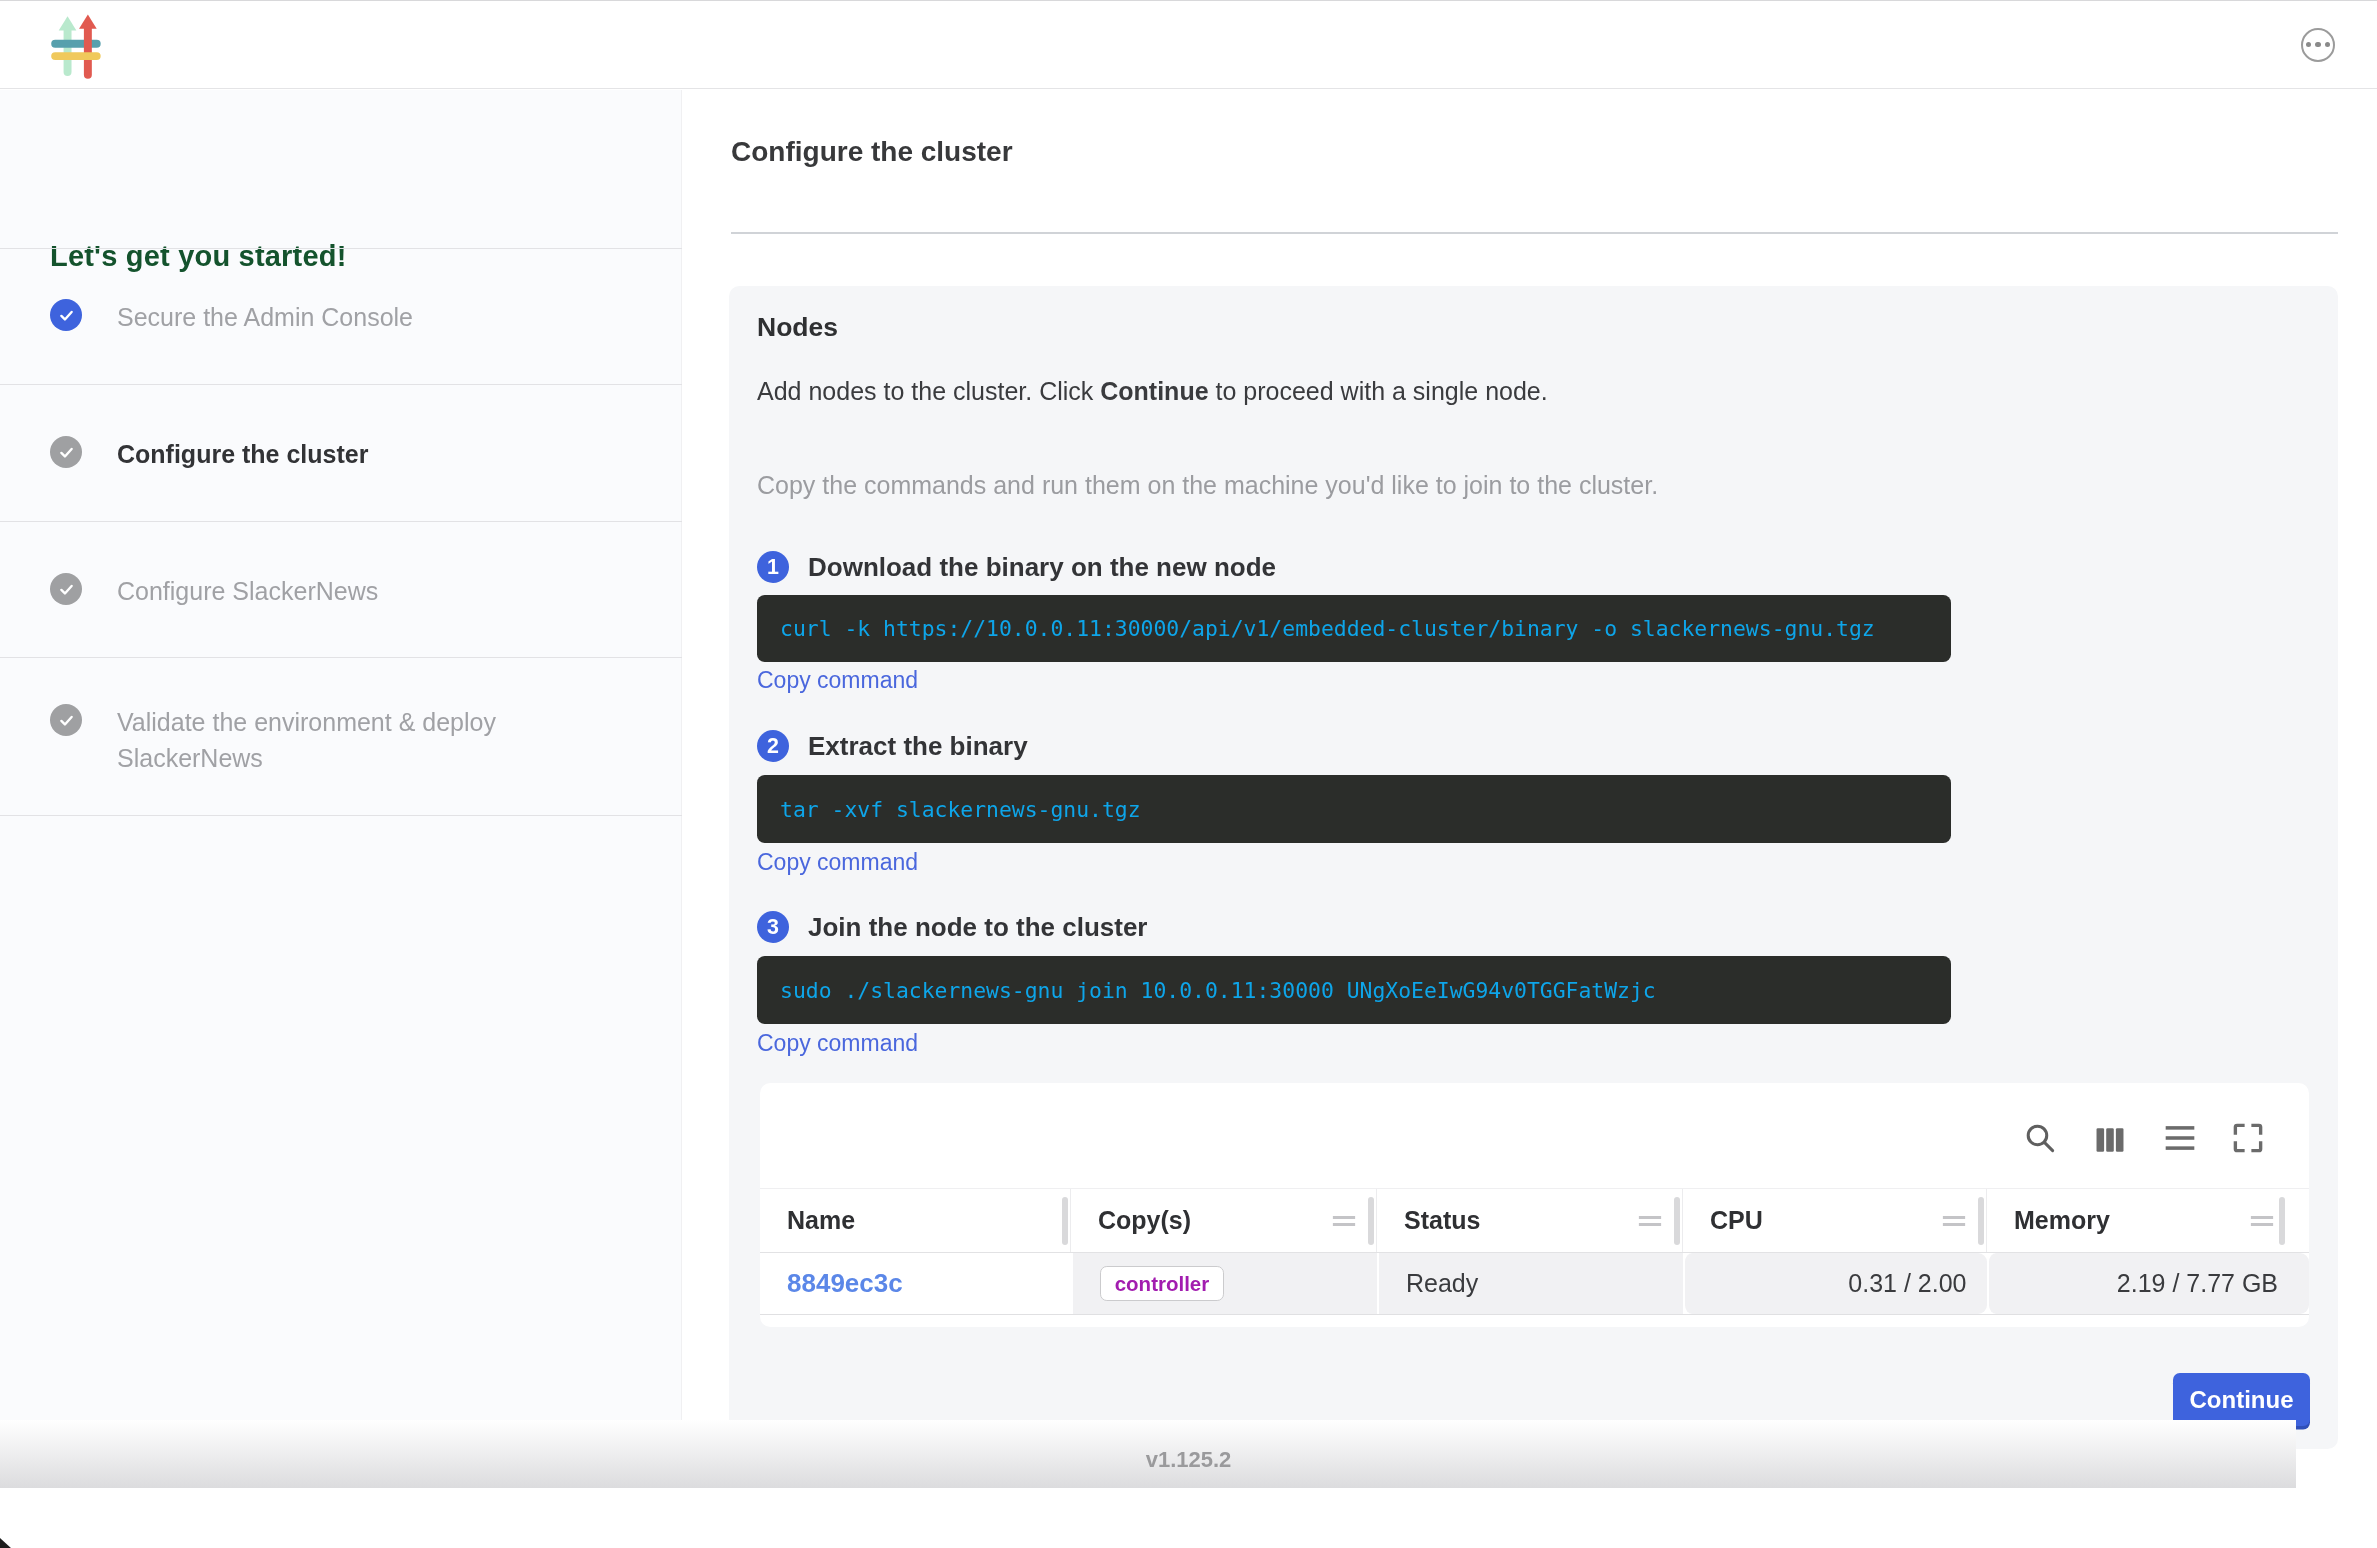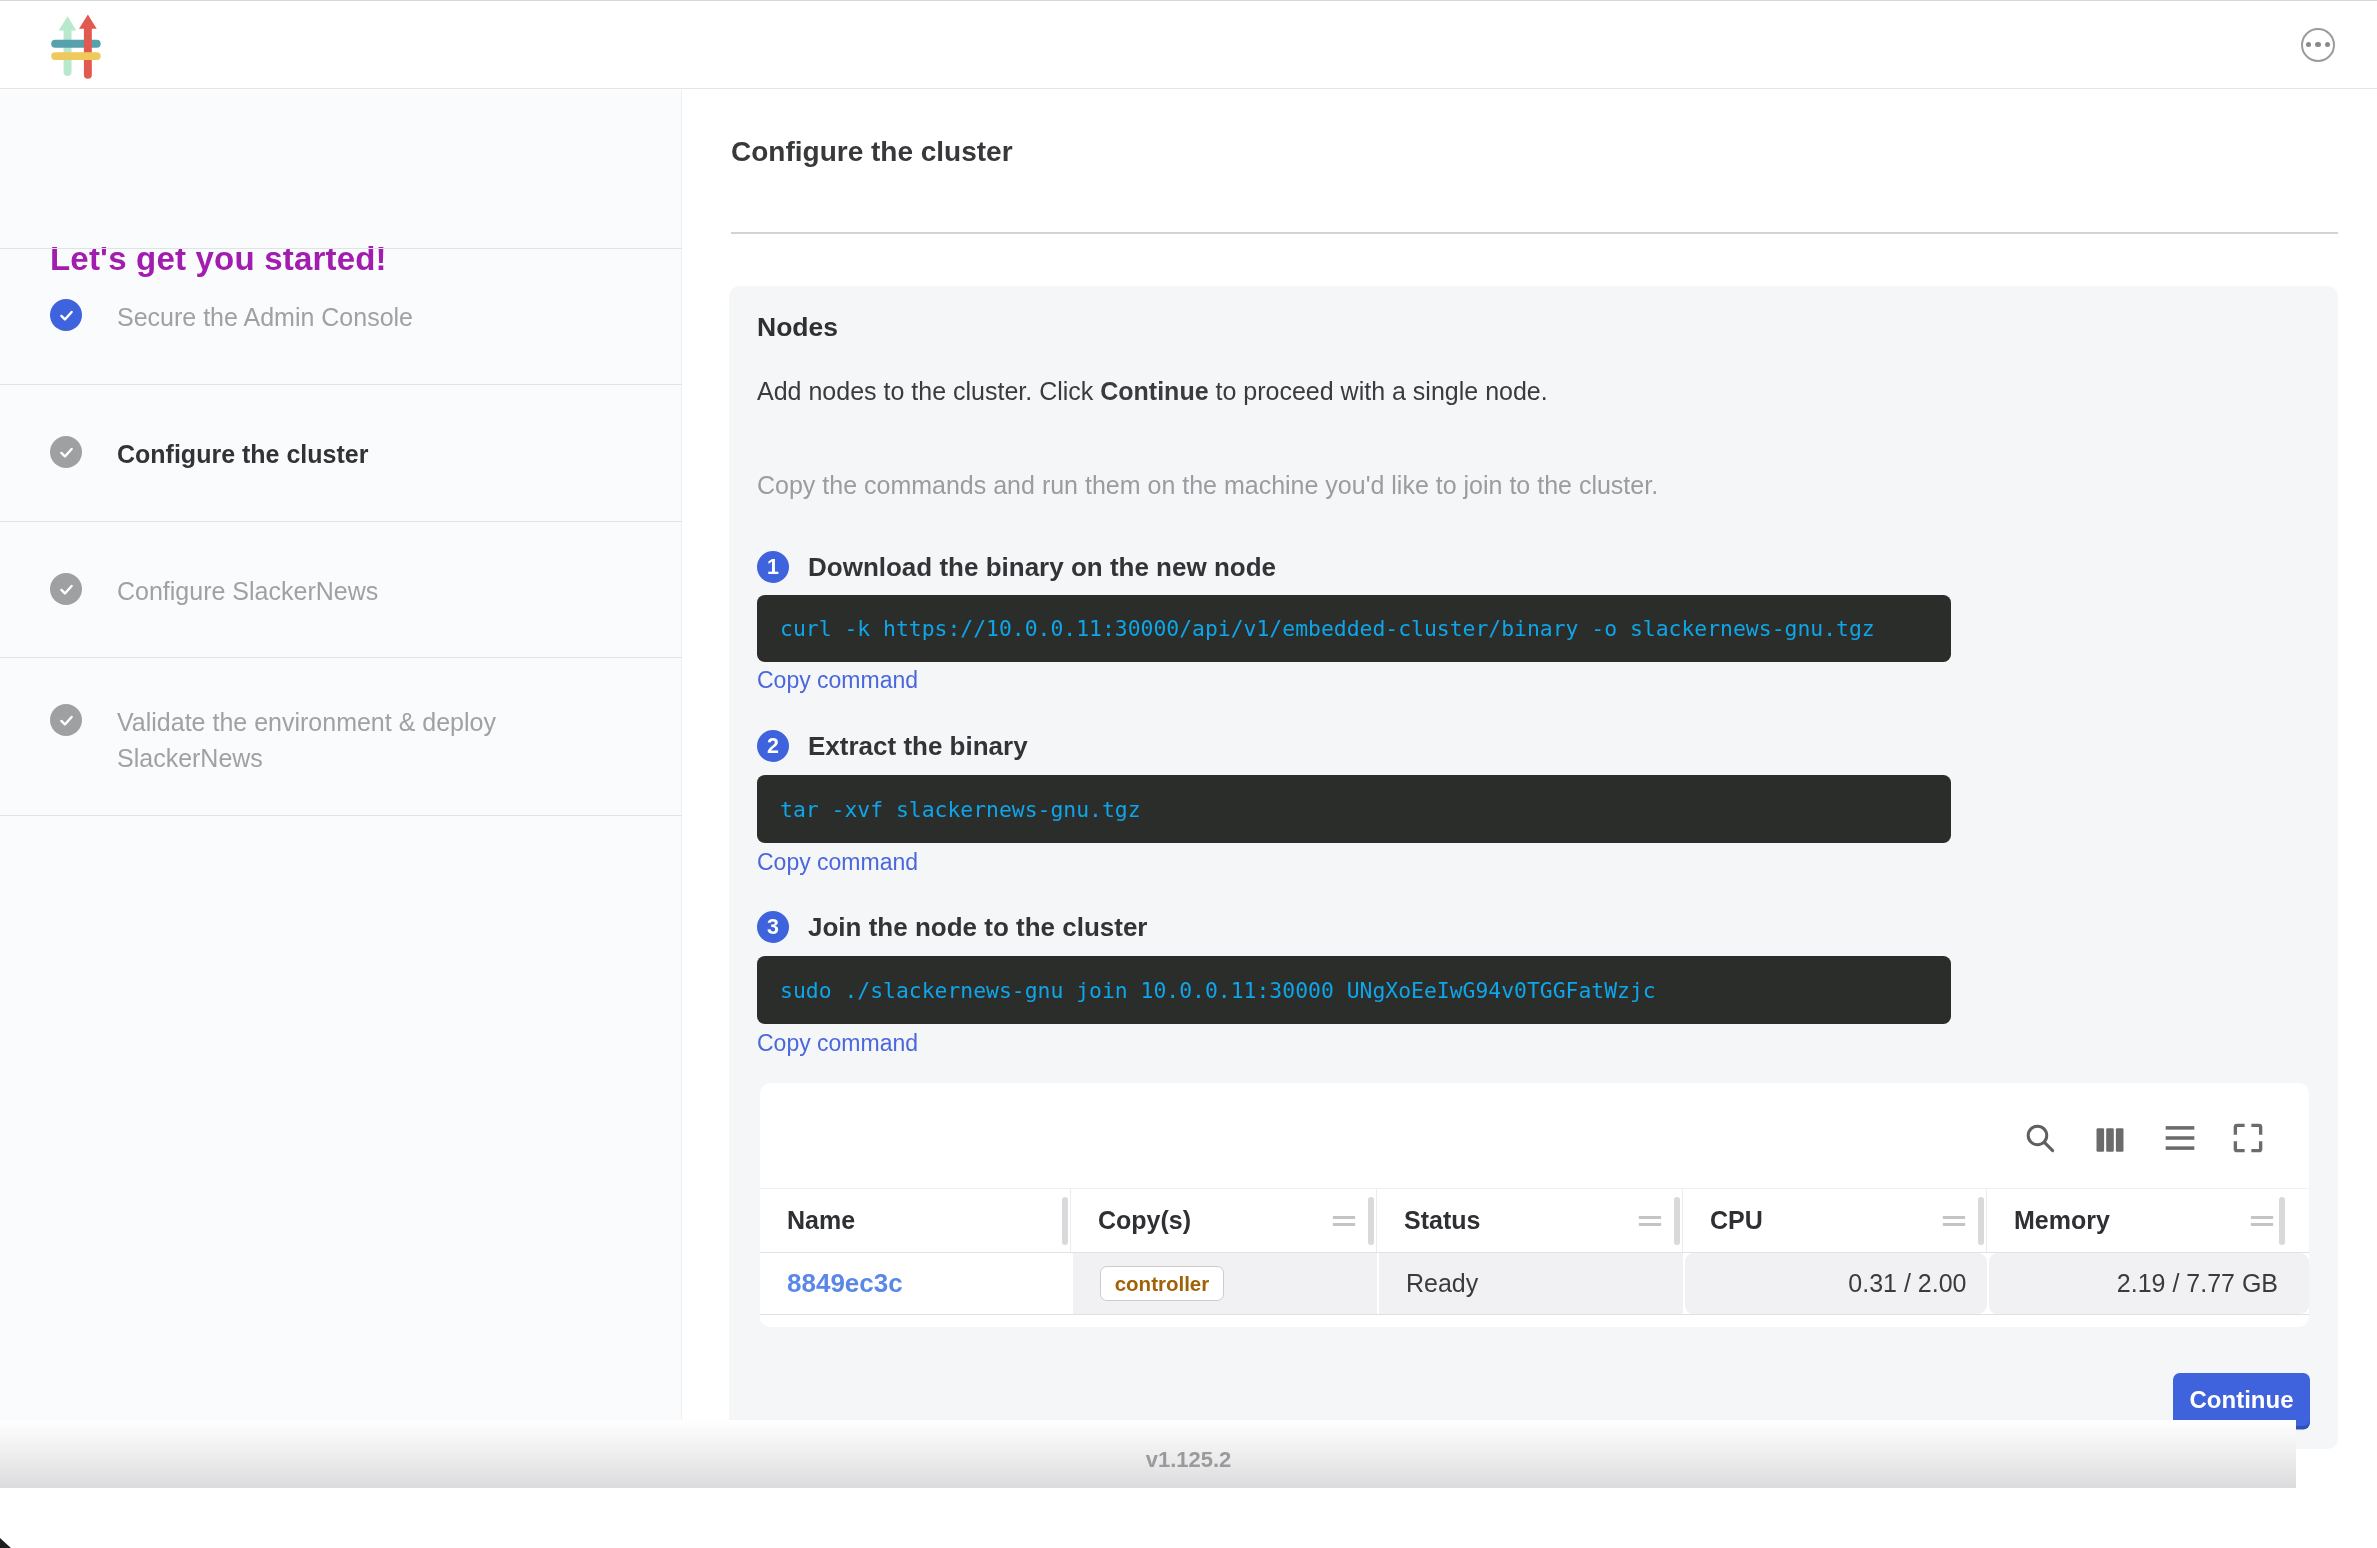--- a/index.html
+++ b/index.html
@@ -8,21 +8,21 @@
     font-family:"Liberation Sans", sans-serif;color:#36373a;border-top:1.7px solid #d8d8da;box-sizing:border-box;
   }
   
   .topbar{position:absolute;left:0;top:0;width:2377px;height:88px;background:#fff;border-bottom:0.9px solid #e4e4e6;box-sizing:border-box;}
   .logo{position:absolute;left:49px;top:11px;width:53px;height:67px;}
   .more-btn{position:absolute;left:2301px;top:26.5px;width:34px;height:34px;border:2.1px solid #9b9b9b;border-radius:50%;
     display:flex;align-items:center;justify-content:center;gap:4.3px;background:#fff;box-sizing:border-box;cursor:pointer;}
   .more-btn .dot{width:5.1px;height:5.1px;border-radius:50%;background:#8a8a8a;}
   
   .sidebar{position:absolute;left:0;top:89px;width:682px;height:1391px;background:#fafbfd;border-right:0.9px solid #f0f0f2;box-sizing:border-box;}
-  .sidebar-title{position:absolute;left:50px;top:150px;font-size:33px;font-weight:700;color:#a21caf;letter-spacing:0.2px;}
+  .sidebar-title{position:absolute;left:50px;top:150px;font-size:29px;font-weight:700;color:#14532d;letter-spacing:0.2px;}
   .side-divider{position:absolute;left:0;width:682px;height:0.9px;background:#e2e2e5;}
   .side-item{position:absolute;left:50px;display:flex;gap:35px;align-items:flex-start;}
   .check-circle{width:32px;height:32px;border-radius:50%;flex:0 0 auto;display:flex;align-items:center;justify-content:center;}
   .check-circle.done{background:#3e63dd;}
   .check-circle.pending{background:#9fa0a2;}
   .side-label{font-size:25px;line-height:36px;color:#a0a1a5;max-width:461px;}
   .side-label.active{color:#323336;font-weight:700;}
   
   .main-title{position:absolute;left:731px;top:135px;font-size:28px;font-weight:700;color:#38393b;}
   .main-hr{position:absolute;left:731px;top:231px;width:1607px;height:1.7px;background:#d0d3d7;}
@@ -46,21 +46,21 @@
   .hcell{position:relative;display:flex;align-items:center;box-sizing:border-box;padding-left:27px;border-right:0.9px solid #ececee;}
   .hcell:last-child{border-right:none;}
   .hcell .htext{font-size:25px;font-weight:700;color:#2f3033;}
   .sep-bar{position:absolute;right:1.7px;top:50%;transform:translateY(-50%);width:6px;height:48px;border-radius:3.4px;background:#d9d9db;cursor:col-resize;}
   .resize-eq{position:absolute;right:19px;top:50%;transform:translateY(-50%);cursor:col-resize;}
   .grid-row{position:absolute;left:0;top:170px;width:1549px;height:62px;display:flex;border-bottom:0.9px solid #e0e0e2;box-sizing:border-box;}
   .rcell{box-sizing:border-box;display:flex;align-items:center;padding-left:27px;background:#f1f1f3;border-left:2.6px solid #fff;}
   .rcell.first{background:#fff;border-left:none;}
   .rcell.num{justify-content:flex-end;padding-left:16px;font-size:25px;color:#3a3b3e;border-radius:9px;}
   .node-link{font-size:26px;font-weight:700;color:#5b87e8;cursor:pointer;}
-  .pill{display:inline-block;border:1.7px solid #cbcbcd;border-radius:6.8px;background:#fff;padding:4.3px 13.7px;font-size:20.5px;font-weight:700;color:#a16207;}
+  .pill{display:inline-block;border:1.7px solid #cbcbcd;border-radius:6.8px;background:#fff;padding:4.3px 13.7px;font-size:20.5px;font-weight:700;color:#a21caf;}
   .status-text{font-size:25px;color:#3a3b3e;}
   .continue-btn{position:absolute;left:1444px;top:1087px;width:137px;height:53px;background:#3e63dd;border:none;border-radius:6.8px;
     color:#fff;font-family:"Liberation Sans",sans-serif;font-size:24px;font-weight:700;cursor:pointer;box-shadow:0 3.4px 0 #2f4fb8;}
   
   .footer{position:absolute;left:0;top:1419px;width:2296px;height:68px;background:linear-gradient(#ffffff,#dcdcde);font-weight:bold;}
   .version{position:absolute;left:0;top:27px;width:2377px;text-align:center;font-size:22px;color:#9a9a9c;}
   .corner-speck{position:absolute;left:0;top:1537px;width:12px;height:11px;background:#1d1d1d;clip-path:polygon(0 0,100% 100%,0 100%);}
 </style>
 </head>
 <body>

